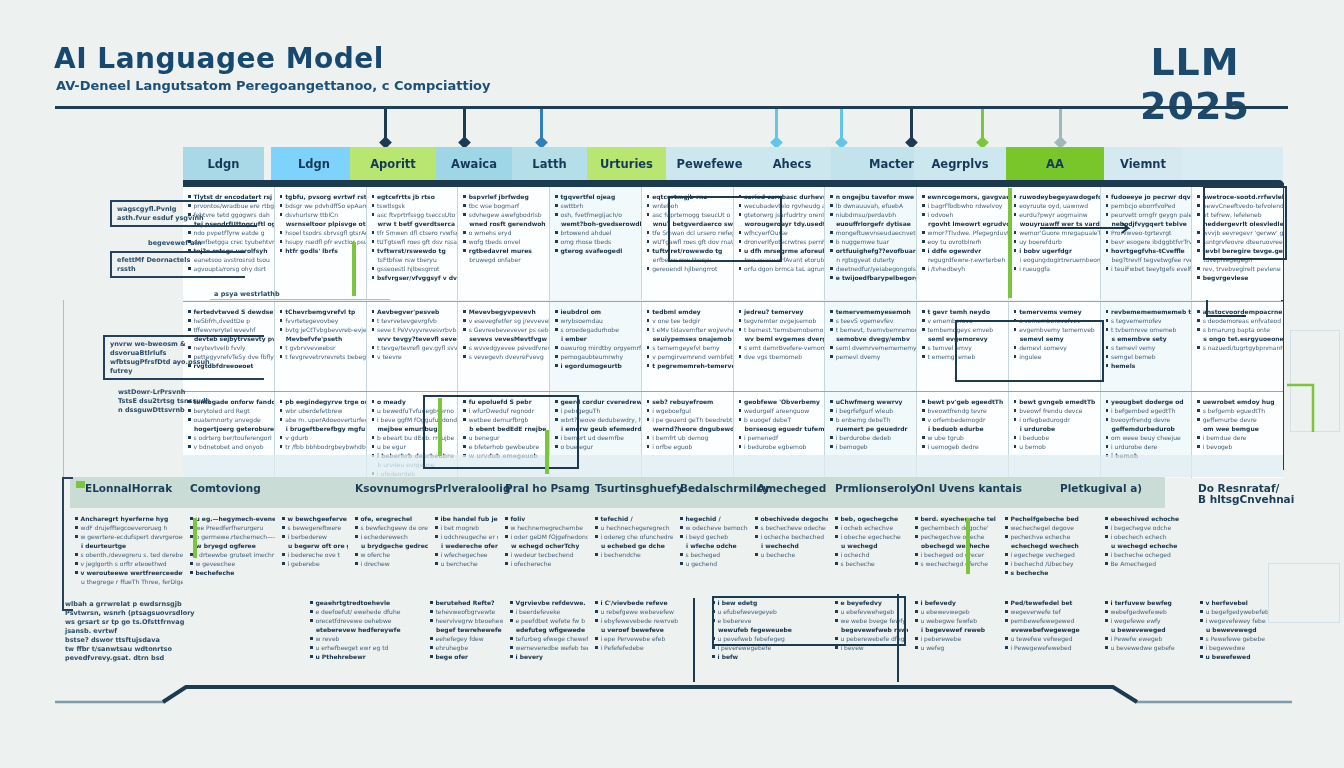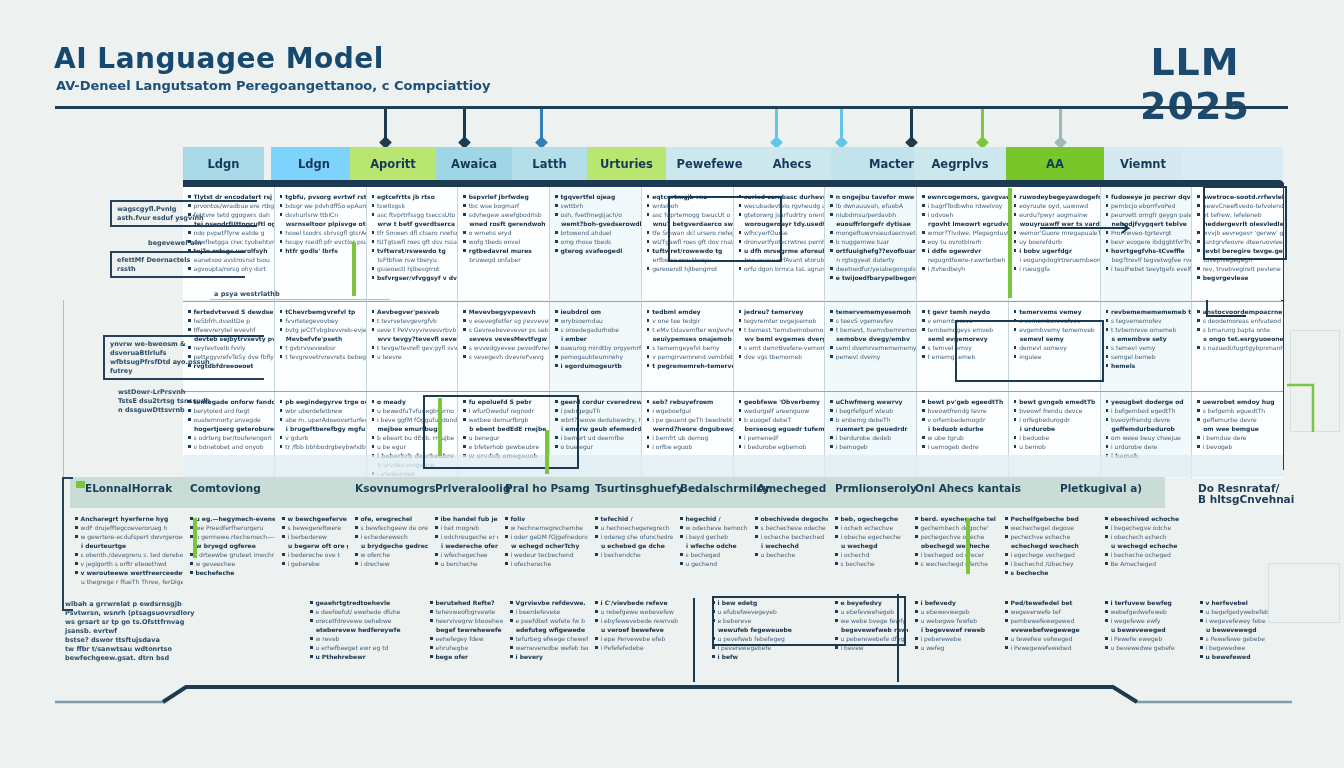--- a/index.html
+++ b/index.html
@@ -1798,21 +1798,21 @@
 <div id="band2labels">
     <div class="abs b2label" style="left: 85px;">ELonnalHorrak</div>
     <div class="abs b2label" style="left: 190px;">Comtoviong</div>
     <div class="abs b2label" style="left: 355px;">Ksovnumogrs</div>
     <div class="abs b2label" style="left: 435px;">Prlveraloolig</div>
     <div class="abs b2label" style="left: 505px;">Pral ho Psamg</div>
     <div class="abs b2label" style="left: 595px;">Tsurtinsghuefy</div>
     <div class="abs b2label" style="left: 680px;">Bedalschrmilcy</div>
     <div class="abs b2label" style="left: 757px;">Amecheged</div>
     <div class="abs b2label" style="left: 835px;">Prmlionseroly</div>
-    <div class="abs b2label" style="left: 915px;">Onl Ahecs kantais</div>
+    <div class="abs b2label" style="left: 915px;">Onl Uvens kantais</div>
     <div class="abs b2label" style="left: 1060px;">Pletkugival a)</div>
     <div class="abs b2label" style="left: 1198px;">Do Resnrataf/
 B hltsgCnvehnai</div>
   </div>
 
 <div class="abs nbox" style="left:110px;top:200px;width:138px;" id="boxA">
     <div class="note">wagscgyfl.Pvnlg</div>
     <div class="note">asth.fvur esduf  ysgvinh</div>
   </div>
 <div class="abs note" style="left:148px;top:239px;">begevewef ain</div>
@@ -1833,21 +1833,21 @@
     <div class="note">TstsE dsu2trtsg tsnssudh</div>
     <div class="note">n dssguwDttsvrnb</div>
   </div>
 <div class="abs" style="left:65px;top:600px;width:178px;" id="row5block">
     <div class="note">wlbah a grrwrelat p ewdsrnsgjb</div>
     <div class="note">Psvtwrsn, wsnrh (ptsagsuovrsdlory</div>
     <div class="note">ws grsart sr tp go ts.Ofsttfrnvag</div>
     <div class="note">jsansb. evrtwf</div>
     <div class="note">bstse? dswor ttsftujsdava</div>
     <div class="note">tw ffbr t/sanwtsau wdtonrtso</div>
-    <div class="note">bewfechgeew.gsat. dtrn bsd</div>
+    <div class="note">pevedfvrevy.gsat. dtrn bsd</div>
   </div>
 <div class="abs dashline" style="left:63px;top:300px;width:1px;height:177px;"></div>
 
 <div class="abs ghostbox" style="left:1290px;top:330px;width:48px;height:100px;"></div>
 <div class="abs ghost" style="left:1297px;top:352px;padding-left:48px;">Bla Vtnnnnh</div>
 <div class="abs ghostbox" style="left:1268px;top:563px;width:70px;height:58px;"></div>
 
 <div id="decor">
     <div class="abs obox" style="left: 668px; top: 196px; width: 110px; height: 62px;"></div>
     <div class="abs obox" style="left: 423px; top: 395px; width: 152px; height: 70px;"></div>

